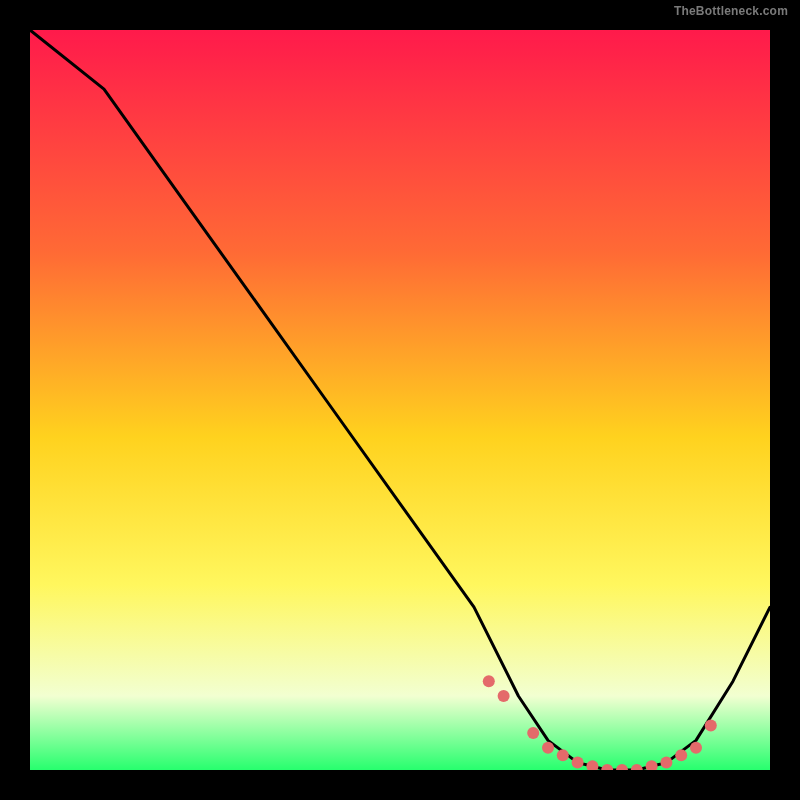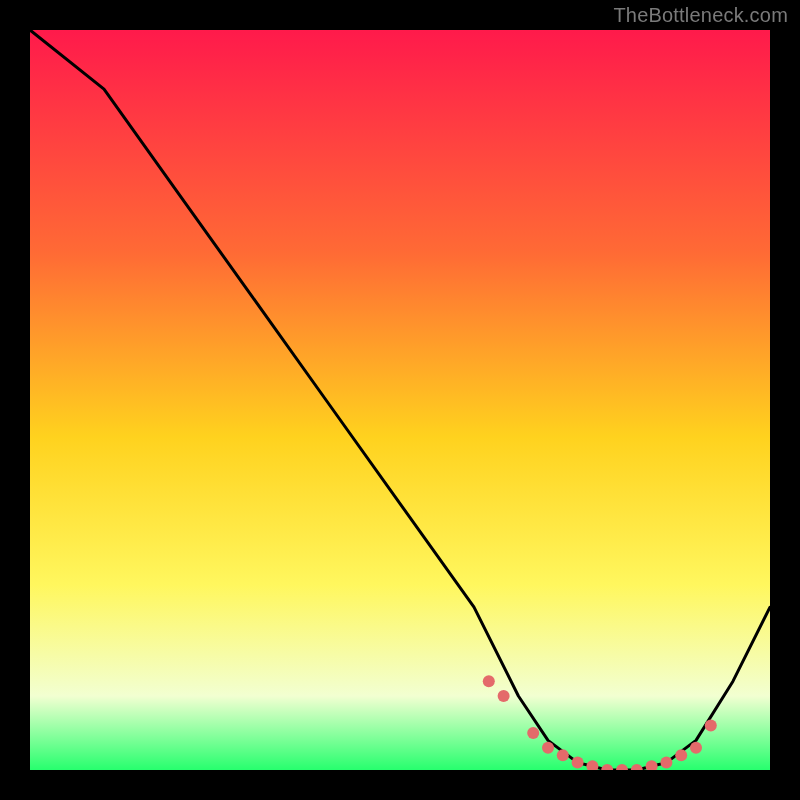--- a/index.html
+++ b/index.html
@@ -15,22 +15,22 @@
     position: relative;
     width: 800px;
     height: 800px;
     background: #000;
   }
   .watermark {
     position: absolute;
     top: 4px;
     right: 12px;
     color: #7a7a7a;
-    font-size: 20px;
-    font-weight: 400;
+    font-size: 12px;
+    font-weight: 700;
     letter-spacing: 0.2px;
     z-index: 4;
     user-select: none;
   }
   svg.plot {
     position: absolute;
     left: 0;
     top: 0;
     width: 800px;
     height: 800px;

